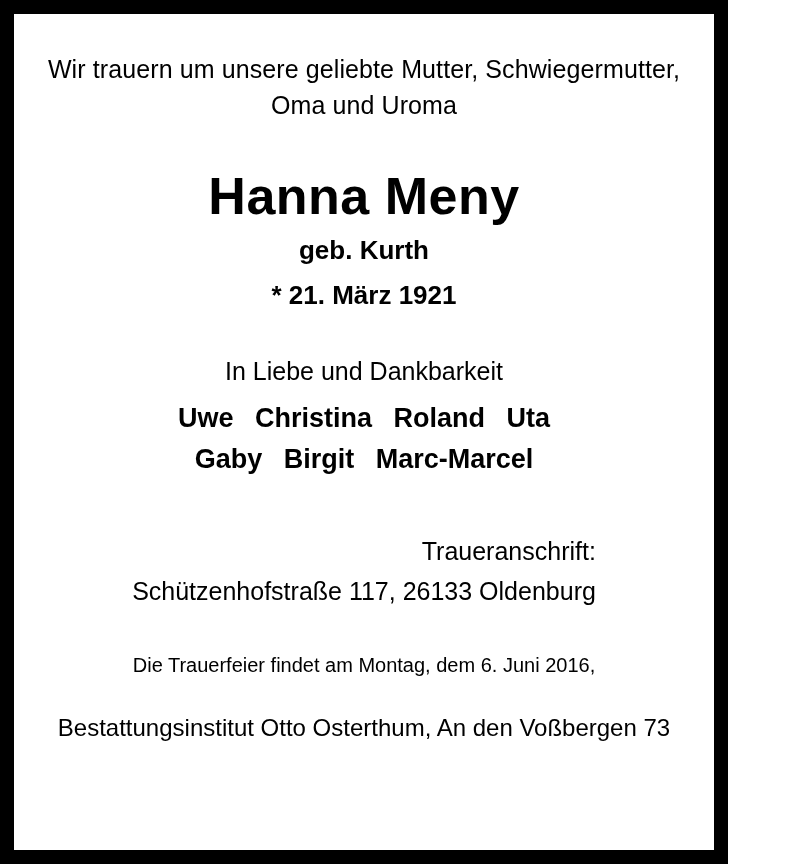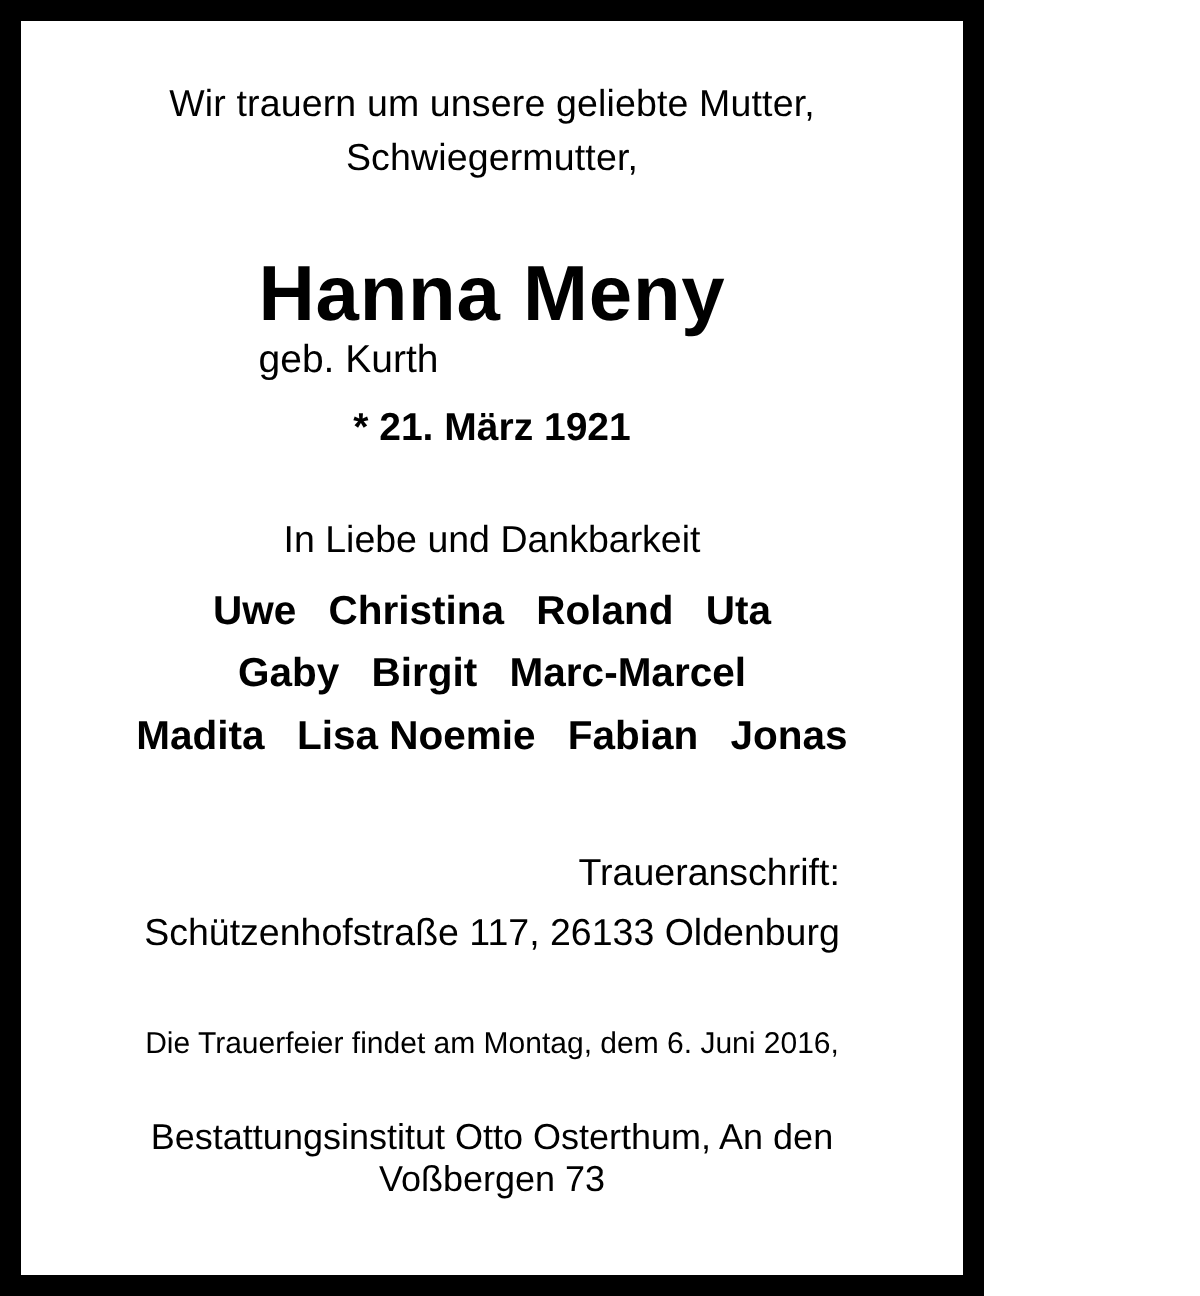--- a/index.html
+++ b/index.html
@@ -8,48 +8,50 @@
     background: #ffffff;
   }
   body {
     width: 800px;
     height: 864px;
     font-family: "Liberation Sans", sans-serif;
     color: #000000;
   }
   .obituary {
     box-sizing: border-box;
-    width: 656px;
+    width: 728px;
     height: 864px;
     border: 14px solid #000000;
     background: #ffffff;
     padding: 30px 30px 10px 30px;
     display: flex;
     flex-direction: column;
     align-items: center;
   }
   .intro {
     text-align: center;
     font-size: 25px;
     line-height: 1.42;
     letter-spacing: 0.1px;
     margin-top: 8px;
   }
   .name-block {
+    text-align: center;
     margin-top: 46px;
   }
   .deceased-name {
     font-size: 52px;
     font-weight: bold;
     letter-spacing: 0.5px;
     line-height: 1.05;
   }
   .maiden-name {
     font-size: 26px;
-    font-weight: normal;
+    font-weight: bold;
+    margin-top: 11px;
   }
   .dates {
     margin-top: 14px;
     font-size: 26px;
     font-weight: bold;
     display: flex;
     justify-content: center;
   }
   .dedication {
     margin-top: 46px;
@@ -87,20 +89,21 @@
     font-size: 24px;
   }
 </style>
 </head>
 <body>
 
 <div class="obituary">
 
   <div class="intro">
     <div>Wir trauern um unsere geliebte Mutter, Schwiegermutter,</div>
+    <div>Oma und Uroma</div>
   </div>
 
   <div class="name-block">
     <div class="deceased-name">Hanna Meny</div>
     <div class="maiden-name">geb. Kurth</div>
     <div class="dates">
       <span>* 21. März 1921</span>
     </div>
   </div>
 
@@ -111,26 +114,20 @@
       <span>Uwe</span>
       <span>Christina</span>
       <span>Roland</span>
       <span>Uta</span>
     </div>
     <div class="line">
       <span>Gaby</span>
       <span>Birgit</span>
       <span>Marc-Marcel</span>
     </div>
-    <div class="line">
-      <span>Madita</span>
-      <span>Lisa Noemie</span>
-      <span>Fabian</span>
-      <span>Jonas</span>
-    </div>
   </div>
 
   <div class="address-block">
     <div>Traueranschrift:</div>
     <div>Schützenhofstraße 117, 26133 Oldenburg</div>
   </div>
 
   <div class="service-block">
     <div>Die Trauerfeier findet am Montag, dem 6. Juni 2016,</div>
   </div>

